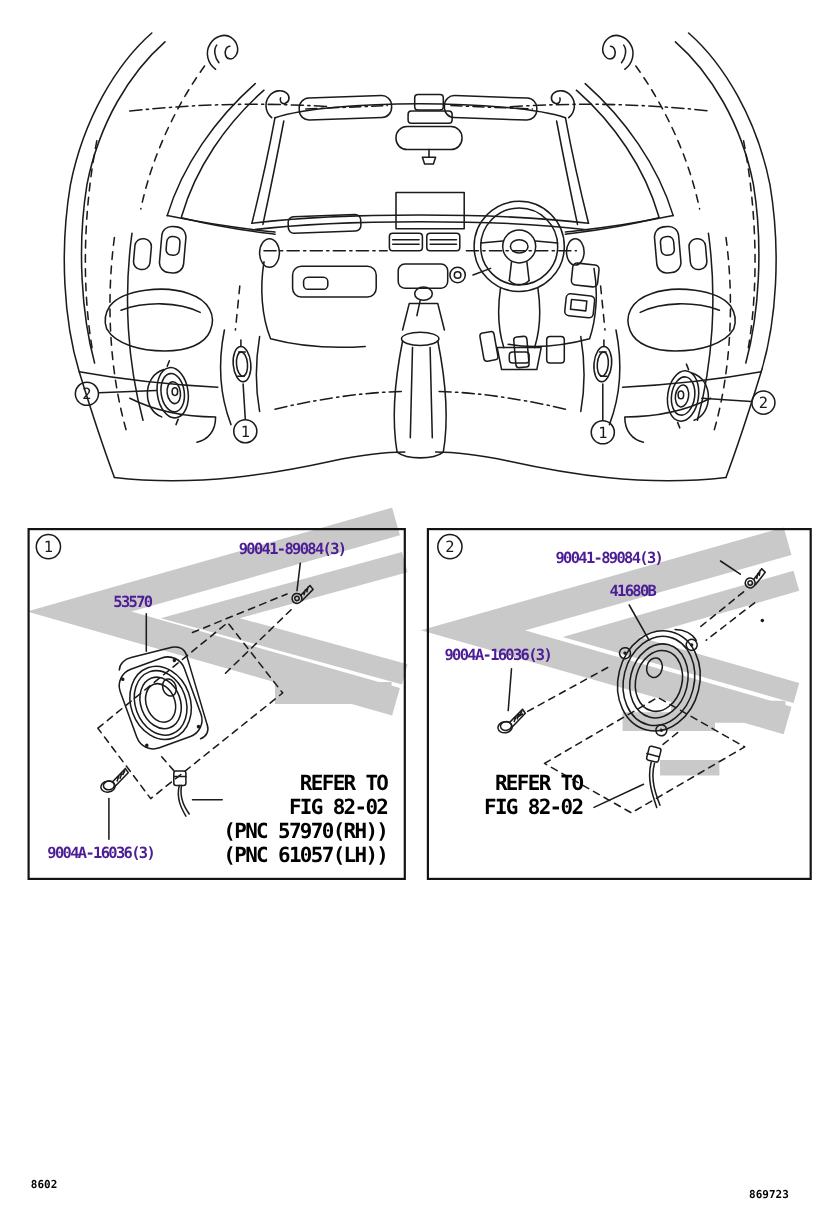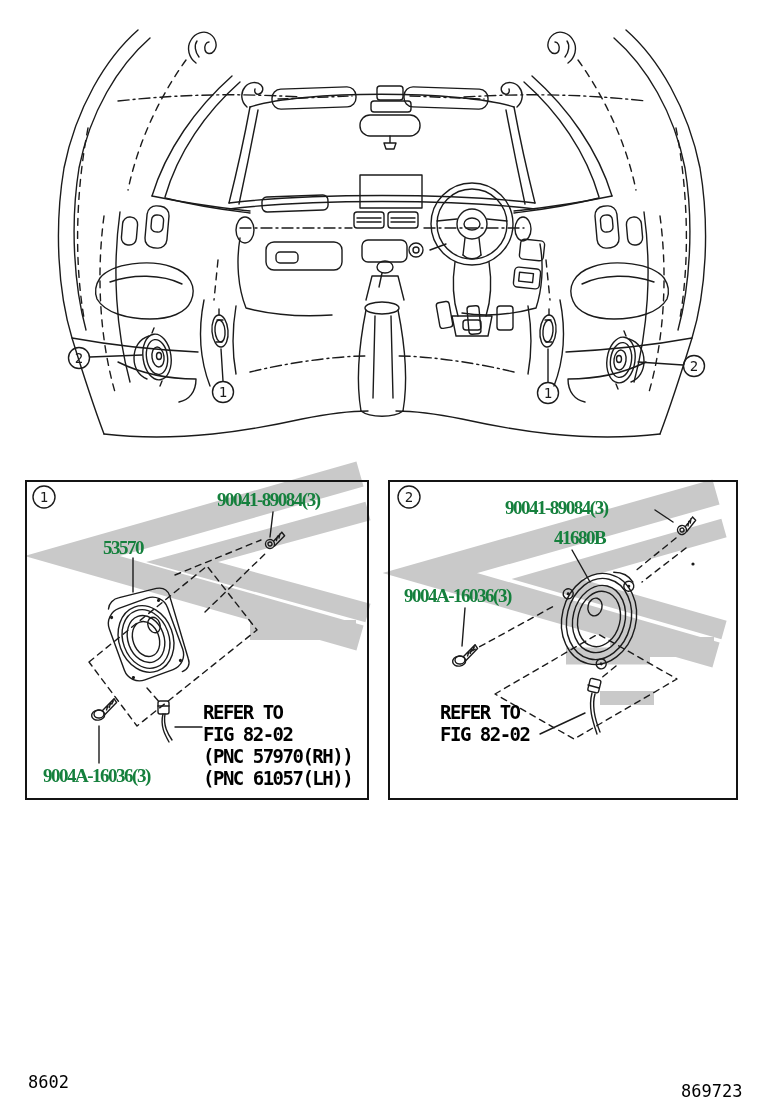--- a/index.html
+++ b/index.html
@@ -11,26 +11,26 @@
   }
   svg{position:absolute;left:0;top:0;}
   .s{fill:none;stroke:#1b1b1b;stroke-width:1.4;stroke-linecap:round;stroke-linejoin:round;}
   .sf{fill:#1b1b1b;stroke:none;}
   .wm{fill:none;stroke-linecap:butt;}
   .box{
     position:absolute;border:2px solid #141414;background:transparent;
     box-sizing:border-box;z-index:3;
   }
   .lbl{
-    position:absolute;white-space:nowrap;font-weight:700;font-size:19px;
-    letter-spacing:-1.5px;line-height:20px;color:#15803d;z-index:4;font-family:Liberation Serif, serif;
+    position:absolute;white-space:nowrap;font-weight:700;font-size:14px;
+    letter-spacing:-1.5px;line-height:20px;color:#4c1d95;z-index:4;
   }
   .refer{position:absolute;z-index:4;}
-  .refer div{white-space:nowrap;font-weight:700;font-size:19px;letter-spacing:-1.5px;line-height:22px;}
-  .footer{position:absolute;font-size:17px;letter-spacing:0px;font-weight:400;z-index:4;}
+  .refer div{white-space:nowrap;font-weight:700;font-size:19px;letter-spacing:-1.5px;line-height:22px;text-align:right;}
+  .footer{position:absolute;font-size:10px;letter-spacing:0px;font-weight:700;z-index:4;}
   .ctext{font-family:"DejaVu Sans Mono","Liberation Mono",monospace;font-size:14px;fill:#1b1b1b;}
 </style>
 </head>
 <body>
 
 <div class="page">
 
   <svg style="top:450px;z-index:1;" width="760" height="310" viewBox="0 0 760 310">
     <g stroke="#c9c9c9">
       <path class="wm" stroke-width="26" d="M360,24 L72,106 L360,188"></path>

